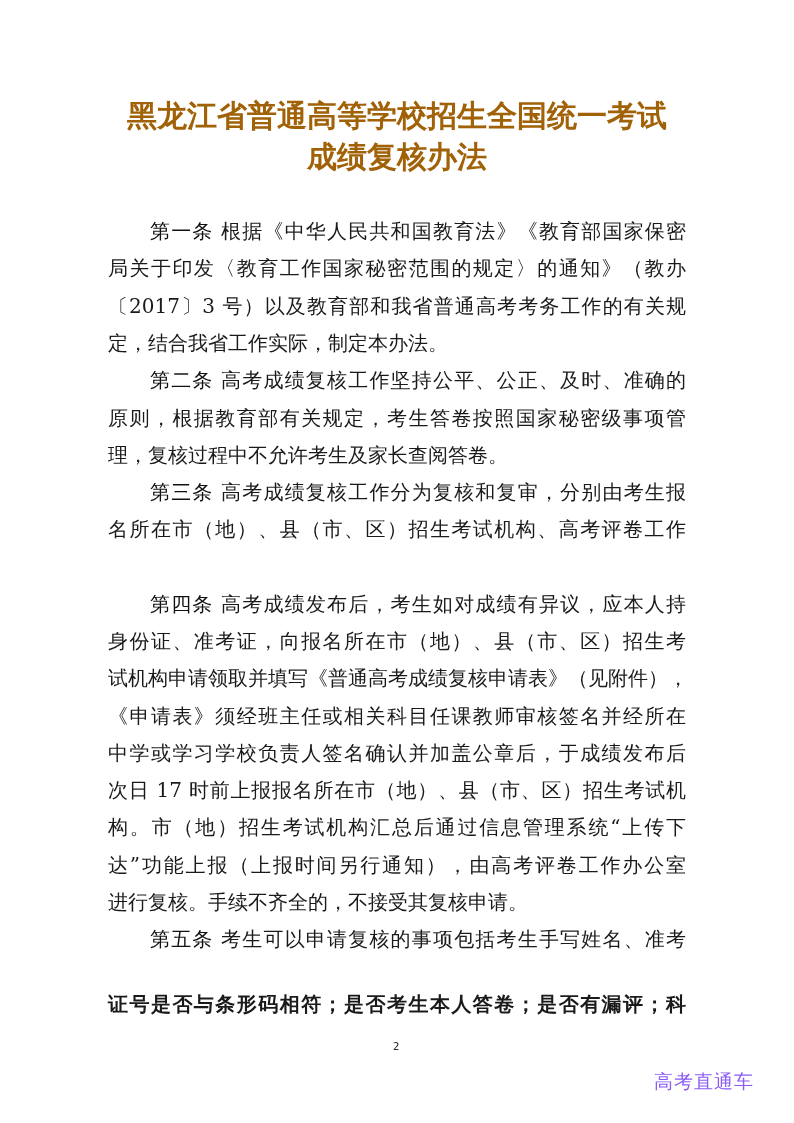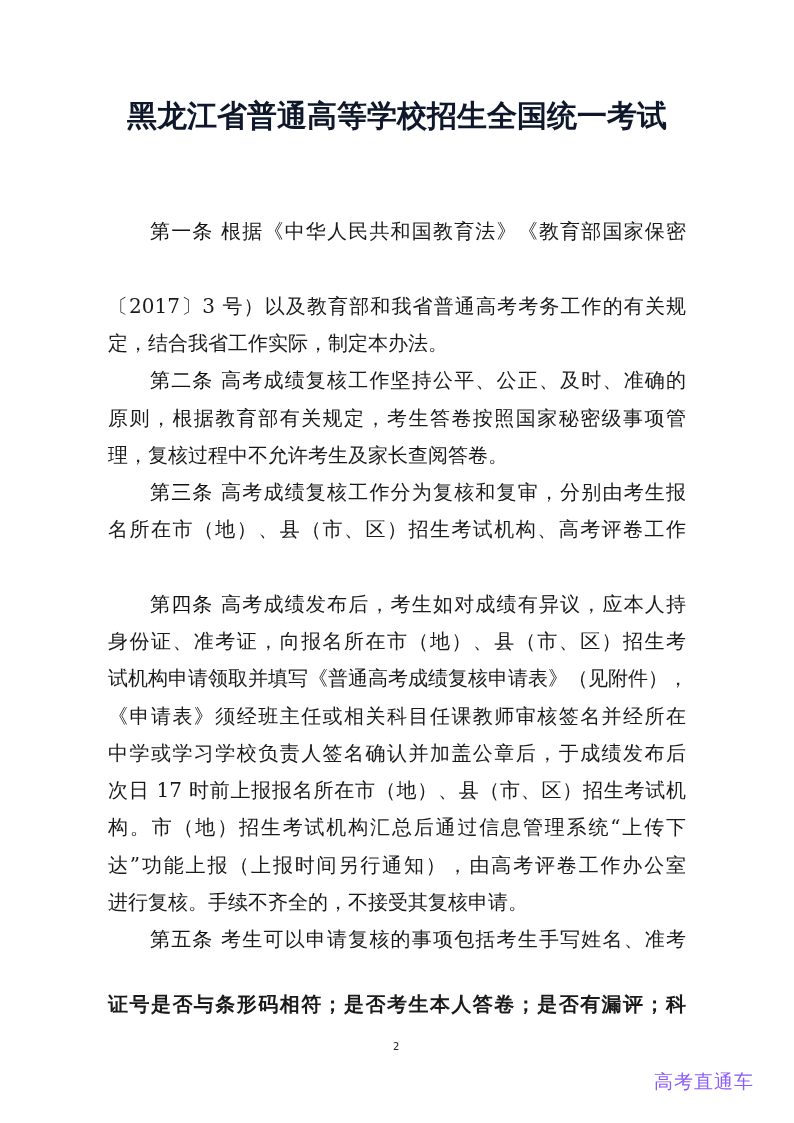--- a/index.html
+++ b/index.html
@@ -1,21 +1,21 @@
 <!DOCTYPE html>
 <html><head>
   <meta charset="utf-8">
   <style>
     html, body { margin: 0; padding: 0; background: #ffffff; }
     body { width: 794px; height: 1123px; position: relative; overflow: hidden; }
     .page { position: absolute; left: 0; top: 0; width: 794px; height: 1123px; background: #fff; }
     .title {
       position: absolute; left: 0; width: 794px; text-align: center;
       font-family: "DejaVu Serif", "Liberation Serif", serif; font-weight: bold;
-      font-size: 30px; color: #0f172a; letter-spacing: 0px; line-height: 40px;
+      font-size: 30px; color: #a16207; letter-spacing: 0px; line-height: 40px;
     }
     .title.l1 { top: 96px; }
     .title.l2 { top: 137px; }
     .line {
       position: absolute; left: 108px; width: 578px; height: 37px;
       font-family: "DejaVu Serif", "Liberation Serif", serif;
       font-size: 20px; color: #1a1a1a; line-height: 37px; white-space: nowrap;
       text-align: justify; text-align-last: justify;
     }
     .line.last { text-align-last: left; }
@@ -29,22 +29,24 @@
       position: absolute; left: 654px; top: 1069px;
       font-family: "DejaVu Sans", sans-serif; font-size: 19px; color: #8b5cf6;
       letter-spacing: 1px;
     }
   </style>
 </head>
 <body>
 
 <div class="page">
   <div class="title l1">黑龙江省普通高等学校招生全国统一考试</div>
+  <div class="title l2">成绩复核办法</div>
 
   <div class="line indent" style="top:213px;"><span class="art">第一条</span>&nbsp;<span>根据《中华人民共和国教育法》《教育部国家保密</span></div>
+  <div class="line" style="top:250px;">局关于印发〈教育工作国家秘密范围的规定〉的通知》（教办</div>
   <div class="line" style="top:288px;">〔2017〕3 号）以及教育部和我省普通高考考务工作的有关规</div>
   <div class="line last" style="top:325px;">定，结合我省工作实际，制定本办法。</div>
 
   <div class="line indent" style="top:362px;"><span class="art">第二条</span>&nbsp;<span>高考成绩复核工作坚持公平、公正、及时、准确的</span></div>
   <div class="line" style="top:400px;">原则，根据教育部有关规定，考生答卷按照国家秘密级事项管</div>
   <div class="line last" style="top:437px;">理，复核过程中不允许考生及家长查阅答卷。</div>
 
   <div class="line indent" style="top:474px;"><span class="art">第三条</span>&nbsp;<span>高考成绩复核工作分为复核和复审，分别由考生报</span></div>
   <div class="line" style="top:511px;">名所在市（地）、县（市、区）招生考试机构、高考评卷工作</div>
 

